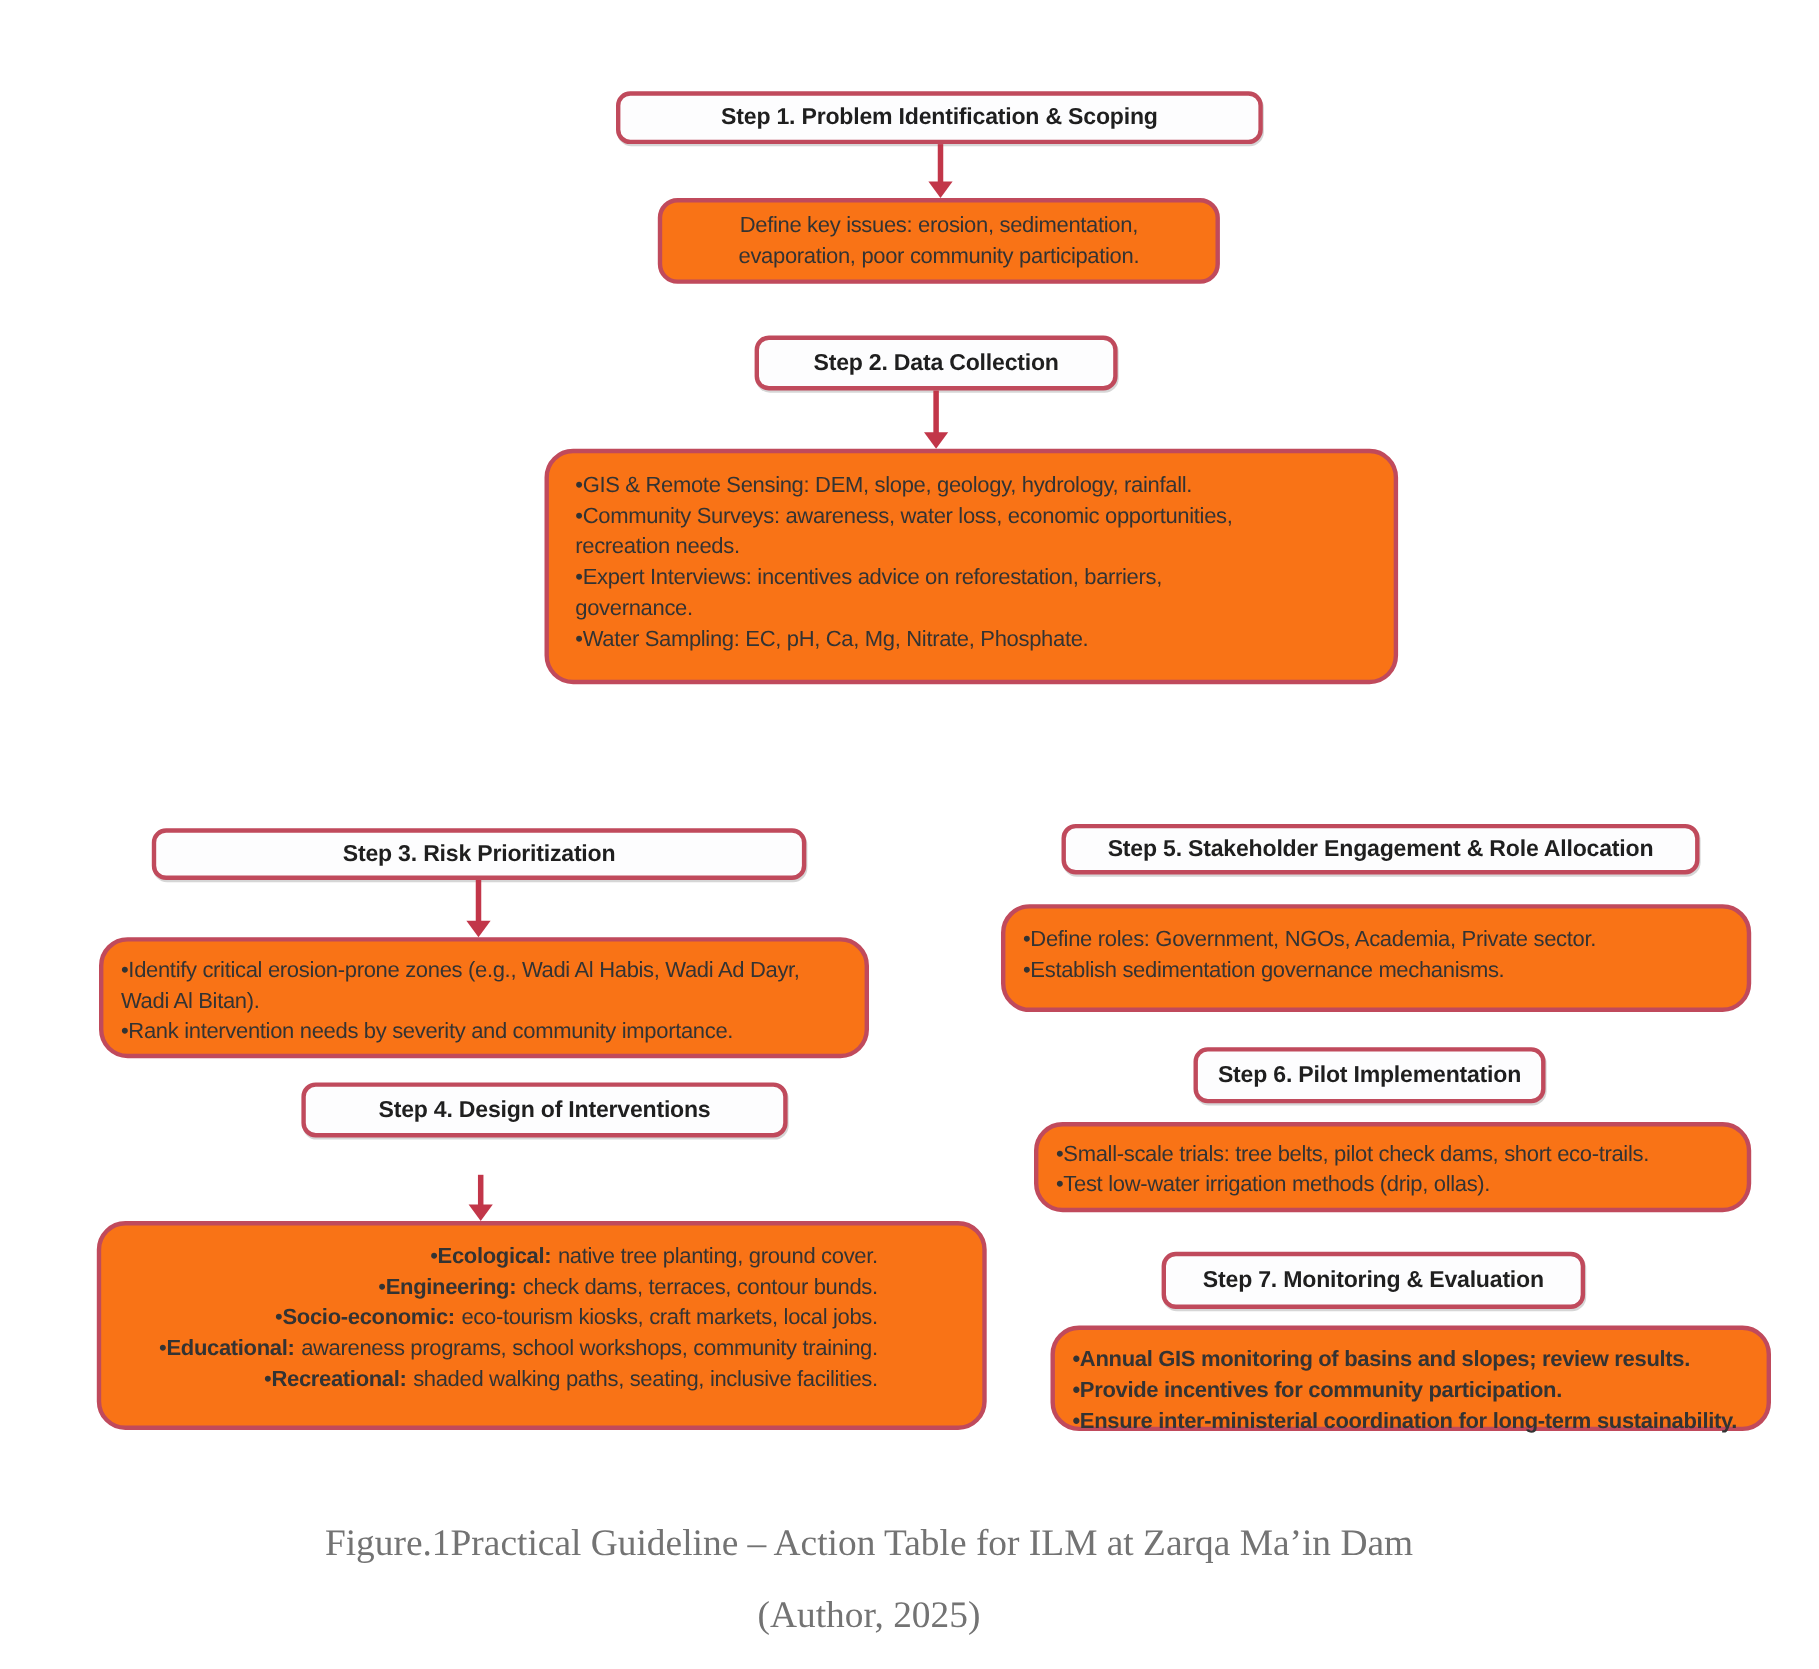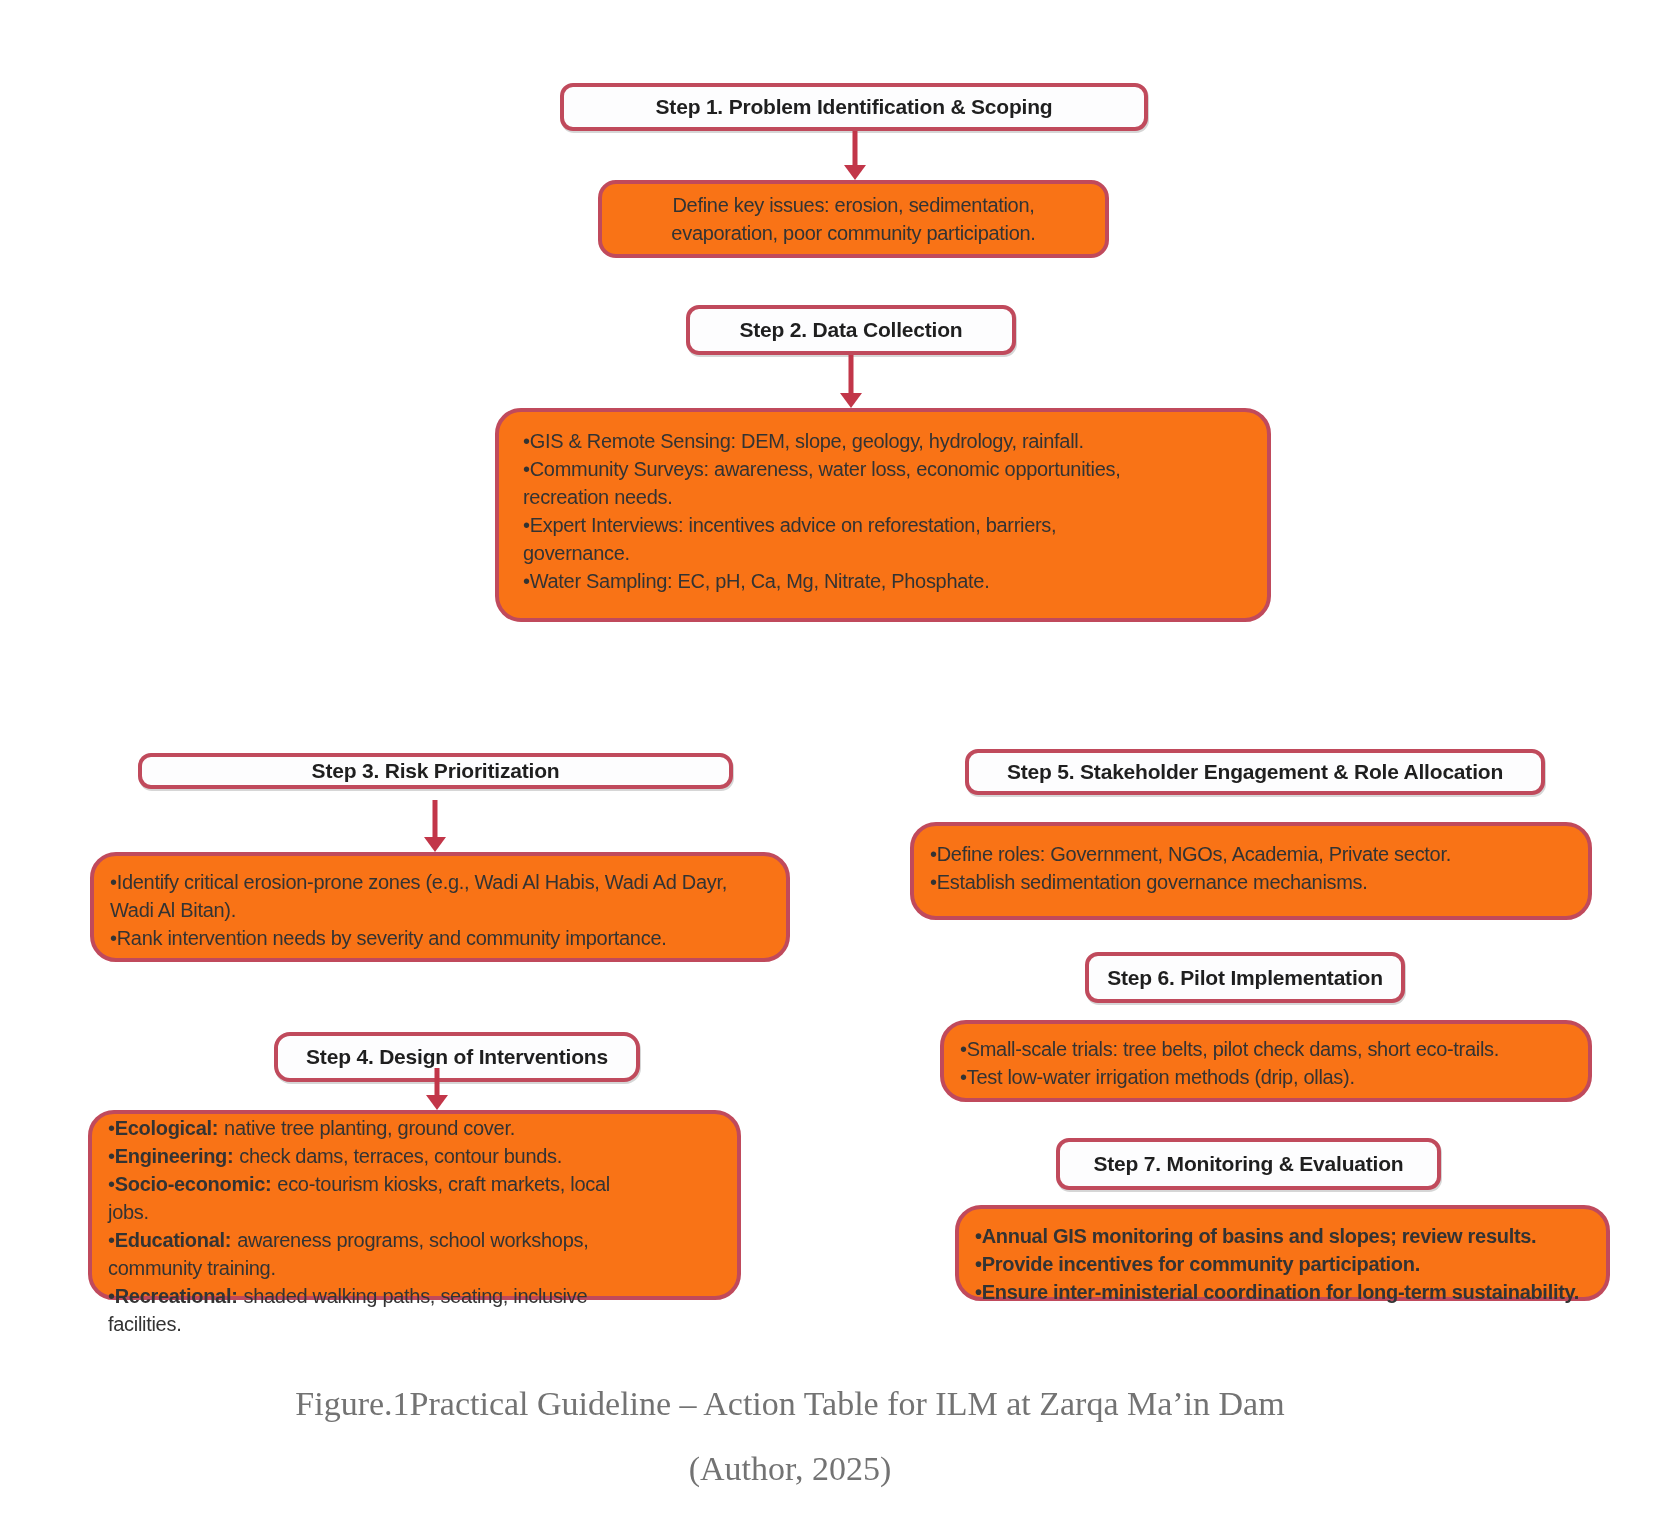--- a/index.html
+++ b/index.html
@@ -91,42 +91,42 @@
   </div>
   <div class="box" style="left:495px;top:408px;width:776px;height:214px;padding:15px 140px 12px 24px;">
     <ul>
       <li><span class="item-label"></span><span>GIS &amp; Remote Sensing: DEM, slope, geology, hydrology, rainfall.</span></li>
       <li><span class="item-label"></span><span>Community Surveys: awareness, water loss, economic opportunities, recreation needs.</span></li>
       <li><span class="item-label"></span><span>Expert Interviews: incentives advice on reforestation, barriers, governance.</span></li>
       <li><span class="item-label"></span><span>Water Sampling: EC, pH, Ca, Mg, Nitrate, Phosphate.</span></li>
     </ul>
   </div>
 
-  <div class="hdr" style="left:138px;top:753px;width:595px;height:36px;">
+  <div class="hdr" style="left:138px;top:753px;width:595px;height:47px;">
     <span>Step 3. Risk Prioritization</span>
   </div>
   <div class="arrow" style="left:424px;top:800px;height:52px;">
     <div class="shaft"></div>
     <div class="head"></div>
   </div>
   <div class="box" style="left:90px;top:852px;width:700px;height:110px;padding:12px 30px 10px 16px;">
     <ul>
       <li><span class="item-label"></span><span>Identify critical erosion-prone zones (e.g., Wadi Al Habis, Wadi Ad Dayr, Wadi Al Bitan).</span></li>
       <li><span class="item-label"></span><span>Rank intervention needs by severity and community importance.</span></li>
     </ul>
   </div>
 
-  <div class="hdr" style="left:274px;top:1032px;width:366px;height:50px;border-radius:16px;">
+  <div class="hdr" style="left:274px;top:984px;width:442px;height:50px;">
     <span>Step 4. Design of Interventions</span>
   </div>
   <div class="arrow" style="left:426px;top:1068px;height:42px;">
     <div class="shaft"></div>
     <div class="head"></div>
   </div>
-  <div class="box" style="left:88px;top:1110px;width:653px;height:190px;padding:0 95px 10px 16px;">
+  <div class="box" style="left:88px;top:1110px;width:809px;height:190px;padding:14px 95px 10px 16px;text-align:right;">
     <ul>
       <li><span class="item-label">Ecological:</span><span>native tree planting, ground cover.</span></li>
       <li><span class="item-label">Engineering:</span><span>check dams, terraces, contour bunds.</span></li>
       <li><span class="item-label">Socio-economic:</span><span>eco-tourism kiosks, craft markets, local jobs.</span></li>
       <li><span class="item-label">Educational:</span><span>awareness programs, school workshops, community training.</span></li>
       <li><span class="item-label">Recreational:</span><span>shaded walking paths, seating, inclusive facilities.</span></li>
     </ul>
   </div>
 
   <div class="hdr" style="left:965px;top:749px;width:580px;height:46px;">

